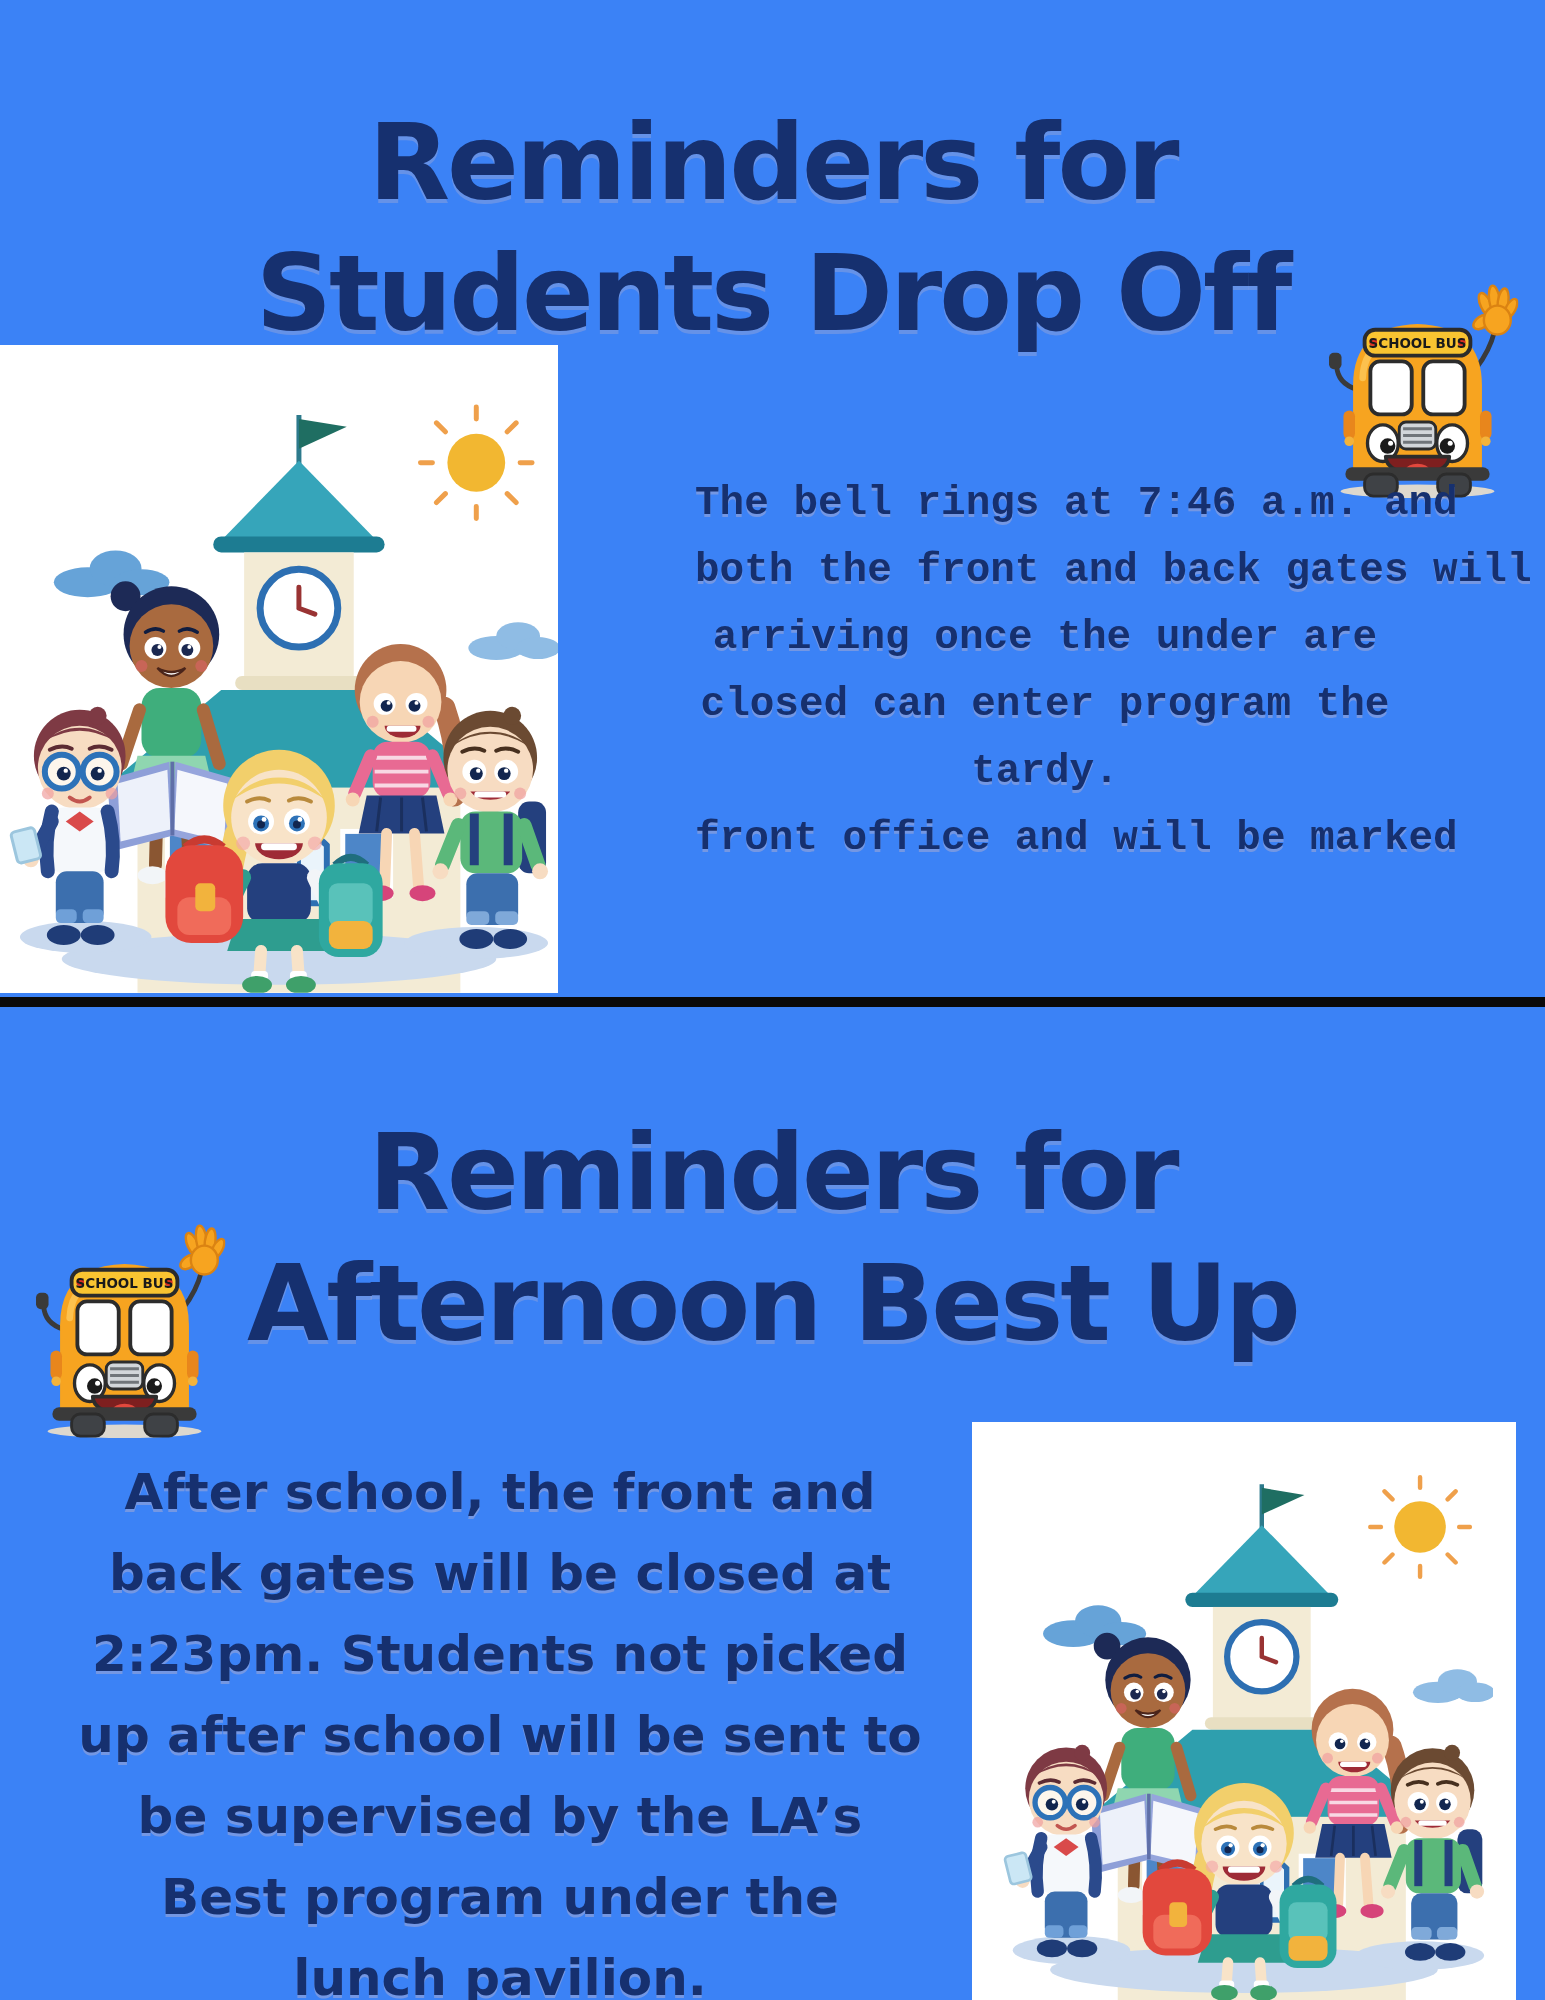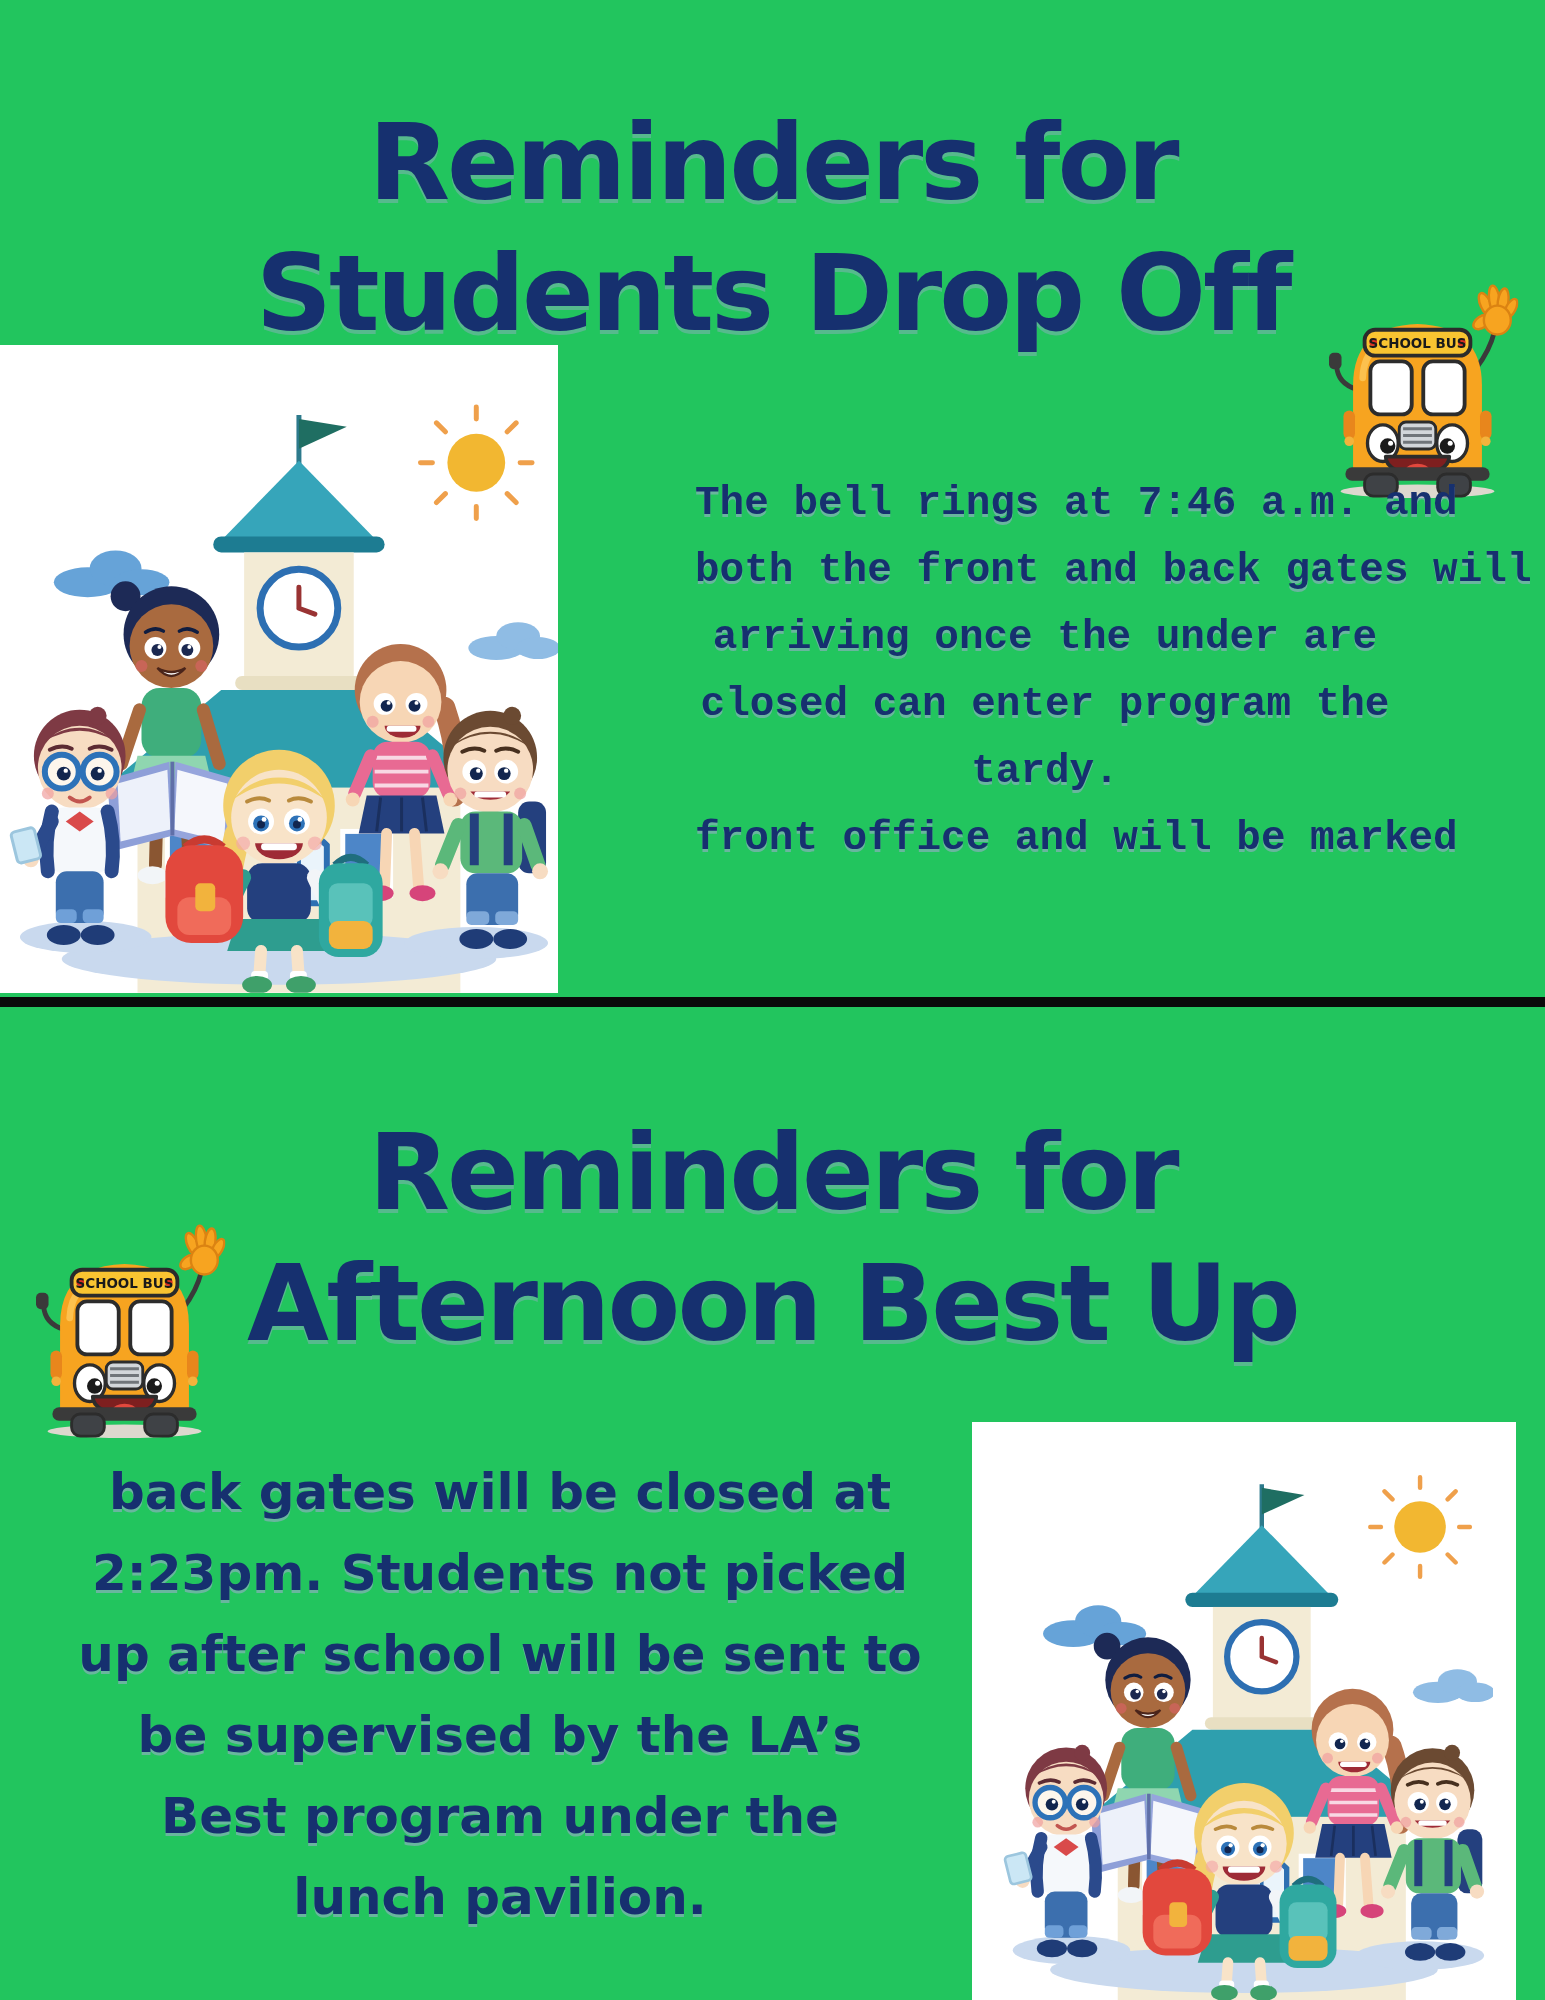--- a/index.html
+++ b/index.html
@@ -1,19 +1,19 @@
 <!DOCTYPE html>
 <html><head>
 <meta charset="utf-8">
 <style>
   html,body{margin:0;padding:0;}
   .canvas{
     position:relative;
     width:1545px;height:2000px;
-    background:#22c55e;
+    background:#3b82f6;
     overflow:hidden;
     font-family:"DejaVu Sans","Liberation Sans",sans-serif;
   }
   .title{
     position:absolute;left:0;right:0;
     text-align:center;
     color:#16306F;
     font-weight:bold;
     font-size:106px;
     line-height:131px;
@@ -368,20 +368,21 @@
       <span class="tline">Afternoon Best Up</span>
     </h1>
 
     <div class="busbox busbox-2">
       <svg viewBox="0 0 210 235">
           <use href="#bus"></use>
         </svg>
     </div>
 
     <div class="para para-2">
+      <span class="bline">After school, the front and</span>
       <span class="bline">back gates will be closed at</span>
       <span class="bline">2:23pm. Students not picked</span>
       <span class="bline">up after school will be sent to</span>
       <span class="bline">be supervised by the LA’s</span>
       <span class="bline">Best program under the</span>
       <span class="bline">lunch pavilion.</span>
     </div>
 
     <div class="imgbox imgbox-2">
       <svg viewBox="0 0 560 650">

